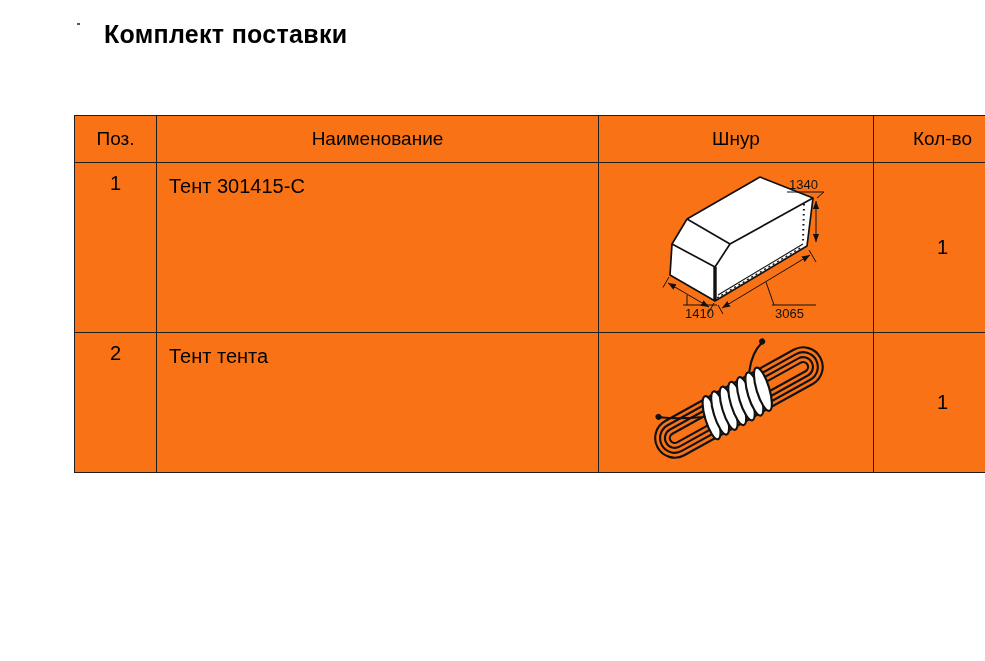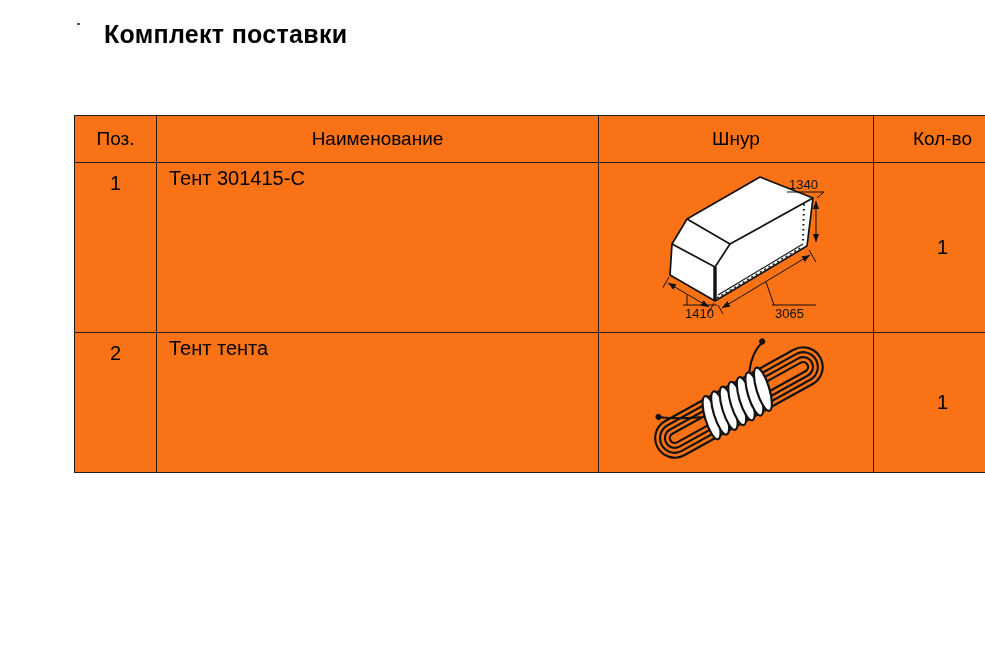--- a/index.html
+++ b/index.html
@@ -26,21 +26,21 @@
   .parts-table th, .parts-table td {
     border:1.5px solid #1f1f1f; padding:0; background:#f97316;
   }
   .parts-table thead tr { height:47px; }
   .parts-table th {
     font-weight:normal; font-size:19px; text-align:center; vertical-align:middle;
   }
   .parts-table tr.row-1 { height:170px; }
   .parts-table tr.row-2 { height:140px; }
   td.cell-pos  { vertical-align:top; text-align:center; font-size:20px; padding-top:9px; }
-  td.cell-name { vertical-align:top; text-align:left;  font-size:20px; padding:4px 8px 0 12px; }
+  td.cell-name { vertical-align:top; text-align:left;  font-size:20px; padding:12px 8px 0 12px; }
   td.cell-qty  { vertical-align:middle; text-align:center; font-size:20px; }
   td.cell-sketch { vertical-align:middle; text-align:right; padding:0; }
   td.cell-sketch svg { display:block; margin:0 auto; }
   .dim-label { font-family:"Liberation Sans","DejaVu Sans",sans-serif; font-size:13px; fill:#111; }
 </style>
 </head>
 <body>
 
 <div class="page">
 

